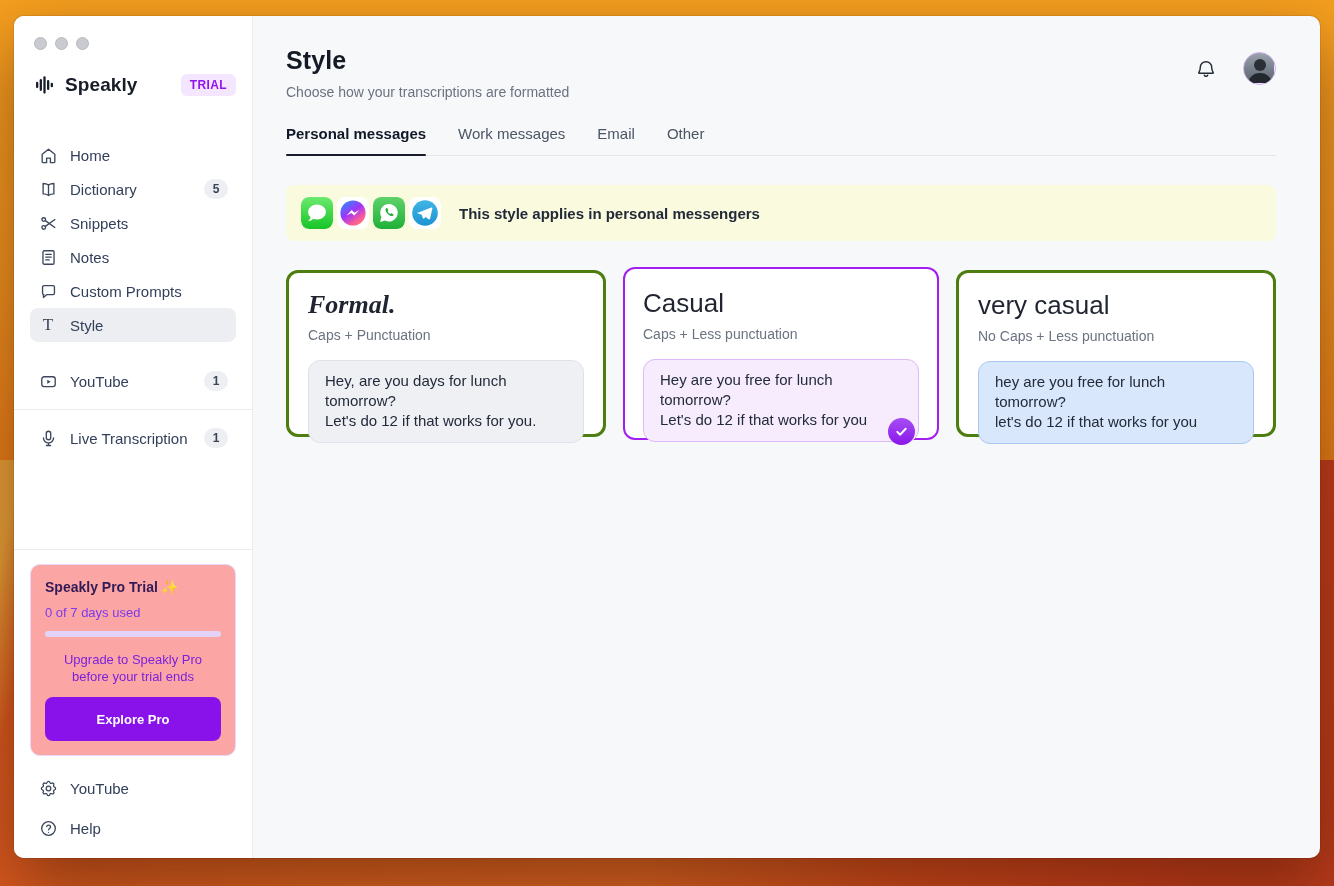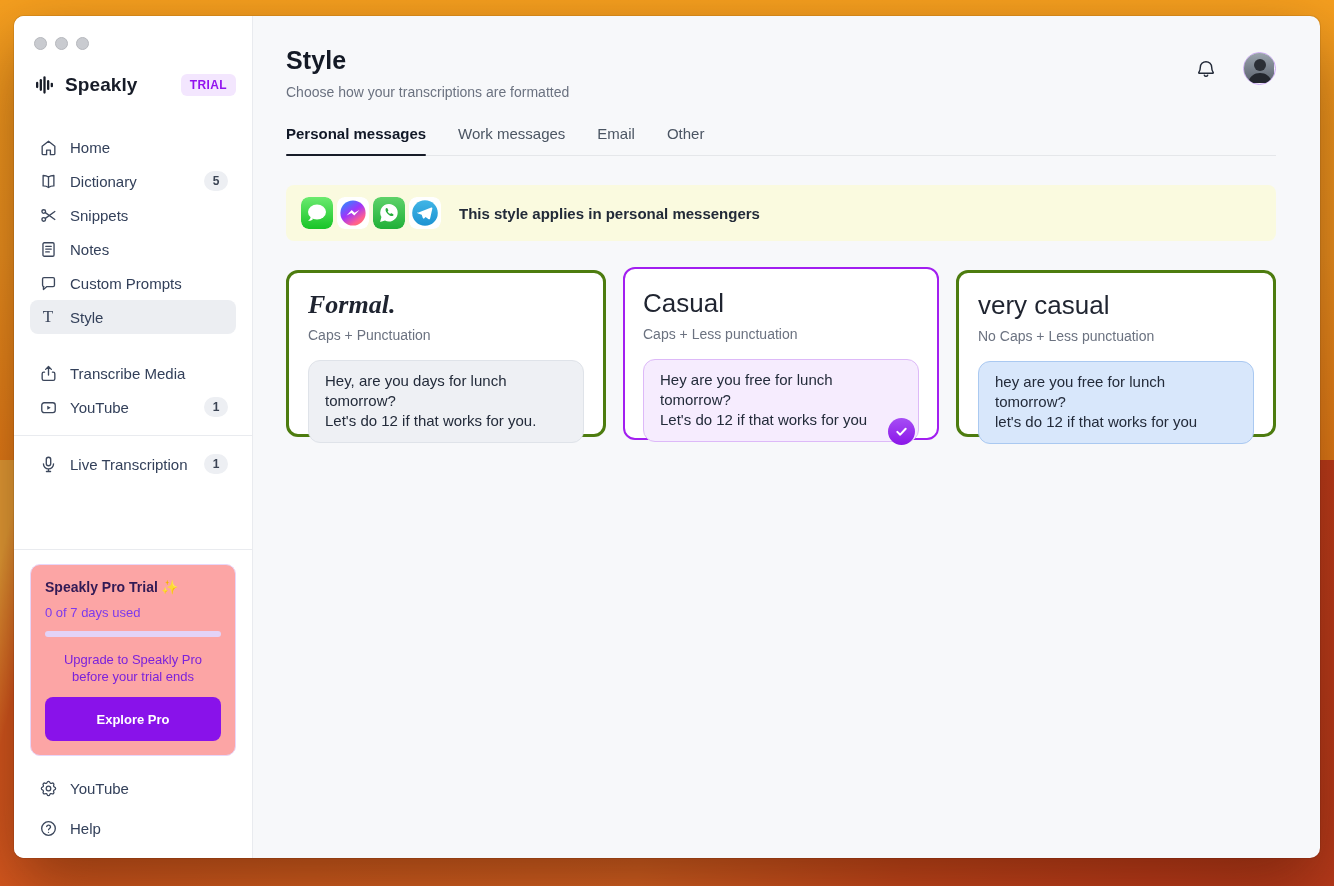--- a/index.html
+++ b/index.html
@@ -22,21 +22,21 @@
   }
 
   
   .sidebar{
     width:239px; min-width:239px; background:#ffffff; border-right:1px solid #e9ebef;
     display:flex; flex-direction:column; padding:0 16px;
   }
   .traffic-lights{ display:flex; gap:8px; margin:21px 0 0 4px; }
   .tl{ width:13px; height:13px; border-radius:50%; background:#c9cbd0; border:1px solid #b6b8bd; }
 
-  .logo-row{ display:flex; align-items:flex-start; margin:24px 0 4px 4px; }
+  .logo-row{ display:flex; align-items:flex-start; margin:24px 0 12px 4px; }
   .logo-mark{ color:#171c28; display:flex; align-items:center; }
   .logo-text{ font-size:19px; font-weight:700; color:#171c28; margin-left:9px; letter-spacing:.1px; }
   .trial-badge{
     margin-left:auto; background:#f3e6fe; color:#9213ef; font-size:12px; font-weight:700;
     padding:4px 9px; border-radius:6px; letter-spacing:.4px;
   }
 
   .nav{ margin-top:30px; }
   .nav-item{
     display:flex; align-items:center; height:34px; padding:0 8px; border-radius:8px;
@@ -194,29 +194,20 @@
         </span>
         <span class="nlabel">Custom Prompts</span>
       </div>
       <div class="nav-item active">
         <span class="nicon" style="font-family:'Liberation Serif',serif;font-size:17px;color:#3c475c;">T</span>
         <span class="nlabel">Style</span>
       </div>
 
       <div class="nav-gap"></div>
 
-      <div class="nav-item">
-        <span class="nicon">
-          <svg width="19" height="19" viewBox="0 0 24 24" fill="none" stroke="currentColor" stroke-width="1.7" stroke-linecap="round" stroke-linejoin="round">
-              <path d="M12 14V3.4M8.4 6.8 12 3.2l3.6 3.6"></path>
-              <path d="M7 10.3H6a2 2 0 0 0-2 2v6.4a2 2 0 0 0 2 2h12a2 2 0 0 0 2-2v-6.4a2 2 0 0 0-2-2h-1"></path>
-            </svg>
-        </span>
-        <span class="nlabel">Transcribe Media</span>
-      </div>
       <div class="nav-item">
         <span class="nicon">
           <svg width="19" height="19" viewBox="0 0 24 24" fill="none" stroke="currentColor" stroke-width="1.7" stroke-linejoin="round">
               <rect x="3.5" y="6" width="17" height="12.5" rx="3"></rect>
               <path d="M10.4 9.7v5.1l4.4-2.55z" fill="currentColor" stroke="none"></path>
             </svg>
         </span>
         <span class="nlabel">YouTube</span>
         <span class="nbadge">1</span>
       </div>

